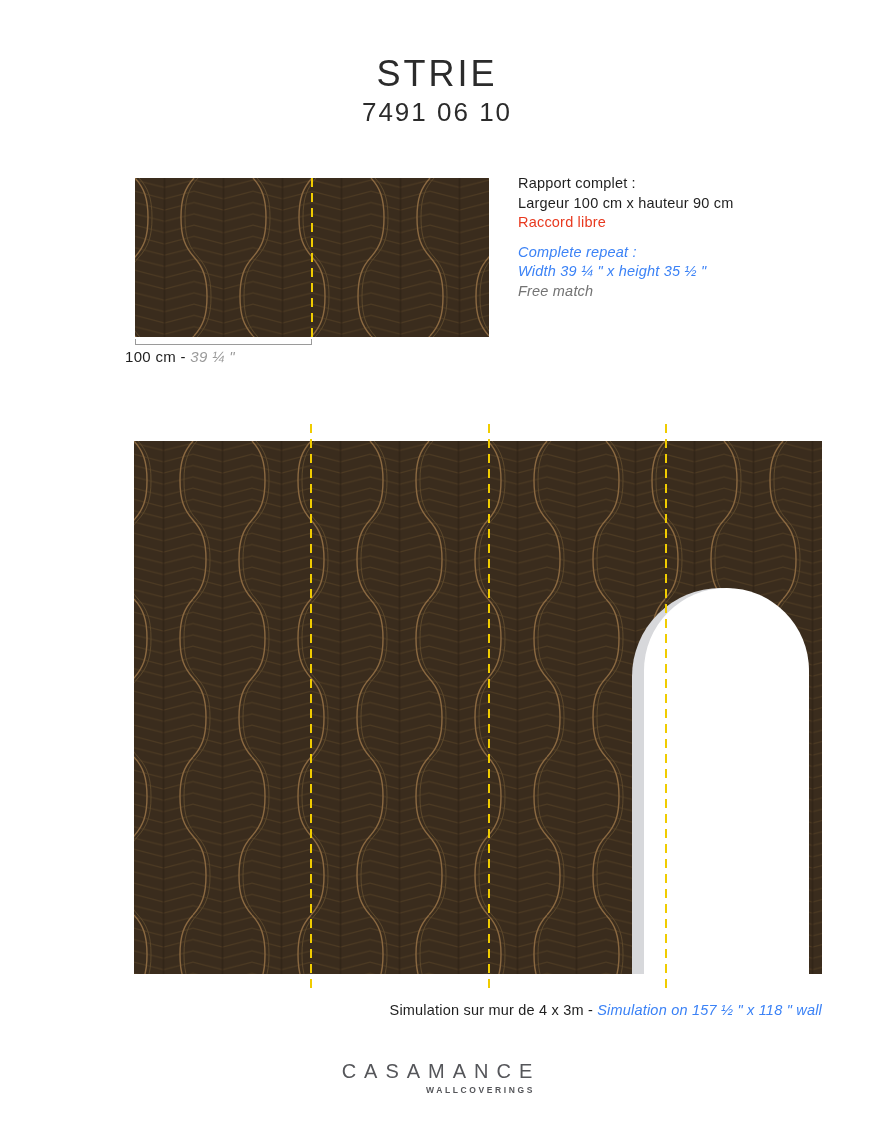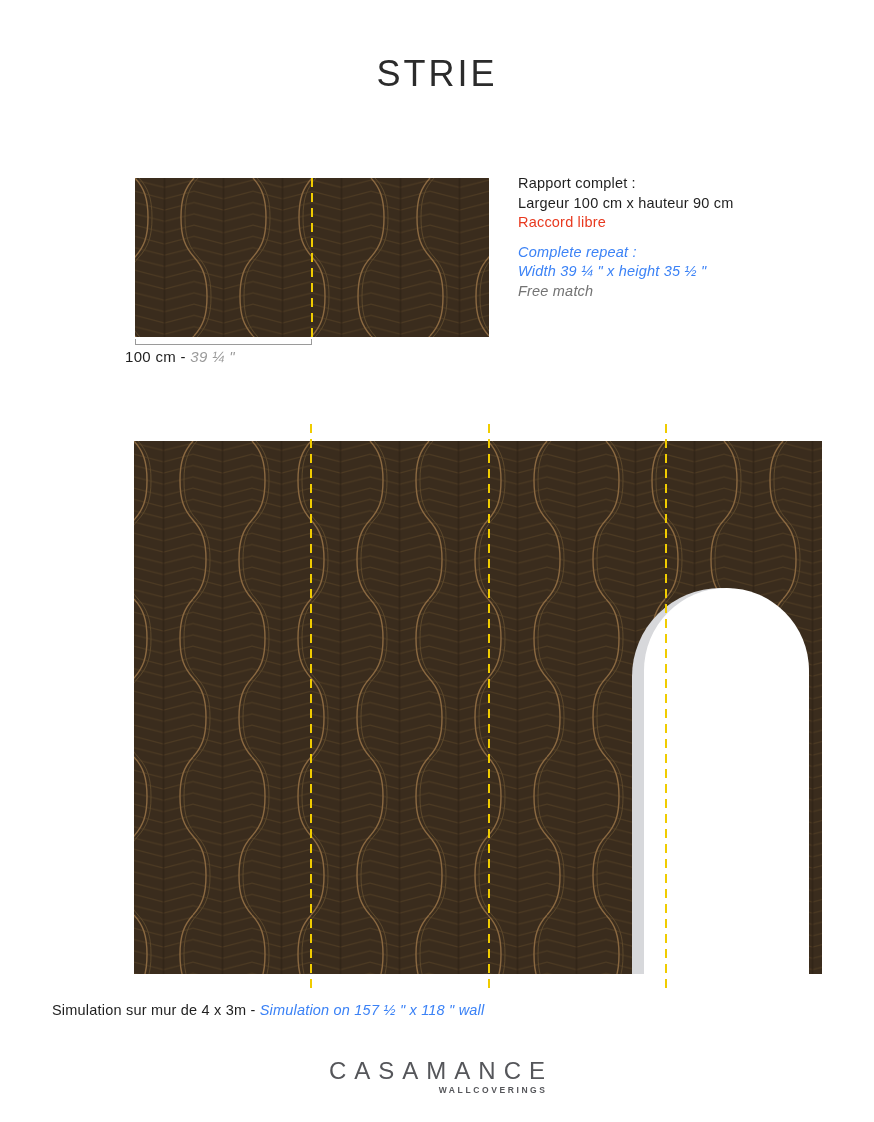--- a/index.html
+++ b/index.html
@@ -47,43 +47,44 @@
 
   
   .info{position:absolute;left:466px;top:174px;font-size:14.5px;line-height:19.5px;color:#1f1f1f;letter-spacing:0.2px;}
   .info p{margin:0;}
   .info .gap{height:10px;}
   .red{color:#e8391f;font-weight:500;}
   .gray-italic{color:#3b82f6;font-style:italic;}
   .red-italic{color:#737373;font-style:italic;font-weight:500;}
 
   
-  .caption{position:absolute;left:0;top:1002px;width:100%;text-align:left;font-size:14.5px;color:#1f1f1f;letter-spacing:0.2px;}
+  .caption{position:absolute;left:0;top:1002px;width:100%;text-align:right;font-size:14.5px;color:#1f1f1f;letter-spacing:0.2px;}
 
   
   .side-note{
     position:absolute;left:852px;top:565px;
     transform:translate(-50%,-50%) rotate(-90deg);
     white-space:nowrap;
     font-size:12.5px;font-style:italic;color:#9b9b9b;letter-spacing:0.3px;
   }
 
   
   .footer{position:absolute;left:0;top:1058px;width:100%;text-align:center;}
   .logo{display:inline-block;text-align:right;color:#55565a;}
-  .brand{font-size:24px;font-weight:400;letter-spacing:8px;margin-right:-8px;line-height:26px;text-align:right;}
+  .brand{font-size:20px;font-weight:400;letter-spacing:8px;margin-right:-8px;line-height:26px;text-align:right;}
   .division{font-size:8.5px;font-weight:700;letter-spacing:2.6px;margin-right:-2.6px;margin-top:1px;line-height:10px;}
 </style>
 </head>
 <body>
 
 <div class="page">
 
   <div class="header">
     <div class="title">STRIE</div>
+    <div class="reference">7491 06 10</div>
   </div>
 
   <svg class="swatch-svg" viewBox="0 0 354 159" aria-hidden="true">
     <defs>
       <pattern id="chev" width="59" height="11.2857" patternUnits="userSpaceOnUse">
         <path d="M-2,1.5 L29.5,9.5 L61,1.5" fill="none" stroke="#4f3c24" stroke-width="1" opacity="0.9"></path>
       </pattern>
       <pattern id="wp" width="118" height="158" patternUnits="userSpaceOnUse">
         <rect width="118" height="158" fill="#3a2c1d"></rect>
         <rect width="118" height="158" fill="url(#chev)"></rect>

